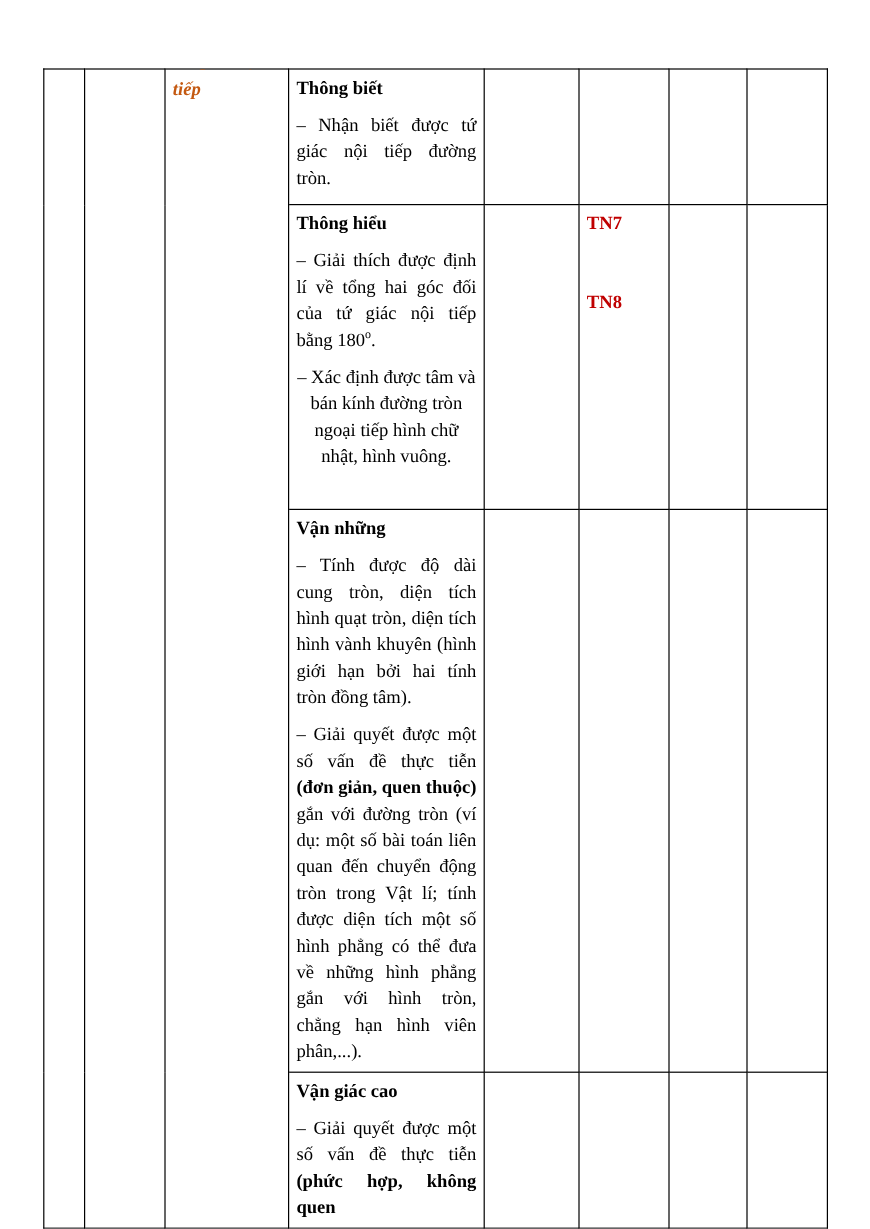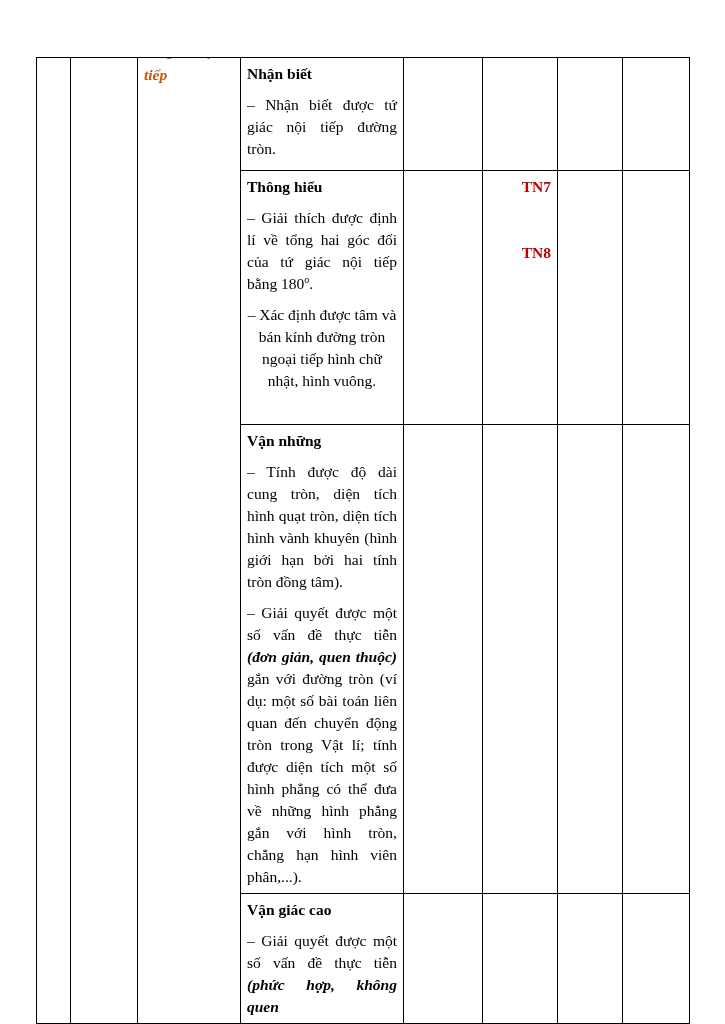--- a/index.html
+++ b/index.html
@@ -41,23 +41,23 @@
     position: relative; top: -24px;
     color: var(--topic, #c45911);
     font-weight: bold; font-style: italic;
     line-height: 24px;
   }
   .level { font-weight: bold; margin: 0 0 9px 0; }
   p.para { margin: 0 0 9px 0; }
   p.para:last-child { margin-bottom: 0; }
   p.para.align-justify { text-align: justify; }
   p.para.align-left { text-align: center; }
-  .bi { font-weight: bold; font-style: italic; }
+  .bi { font-weight: bold; }
   sup { font-size: 10px; line-height: 0; }
-  .codes-cell { text-align: right; padding-top: 33px; }
+  .codes-cell { text-align: left; padding-top: 33px; }
   .code { color: var(--code, #c00000); font-weight: bold; font-size: 15.5px; line-height: 22px; }
   .code + .code { margin-top: 44px; }
 </style>
 </head>
 <body>
 
 <div class="page">
   <table class="matrix">
     <colgroup>
       <col style="width:34px">
@@ -70,21 +70,21 @@
       <col style="width:67px">
     </colgroup>
     <tbody>
       <tr class="r0">
         <td rowspan="4"></td>
         <td rowspan="4"></td>
         <td rowspan="4" class="topic-cell">
           <div class="topic">Tứ giác nội tiếp</div>
         </td>
         <td class="content-cell">
-          <div class="level">Nhận biết</div>
+          <div class="level">Thông biết</div>
           <div class="paras">
               <p class="para align-justify"><span>– Nhận biết được tứ giác nội tiếp đường tròn.</span></p>
             </div>
         </td>
         <td></td>
         <td class="codes-cell"></td>
         <td></td>
         <td></td>
       </tr>
       <tr class="r1">

